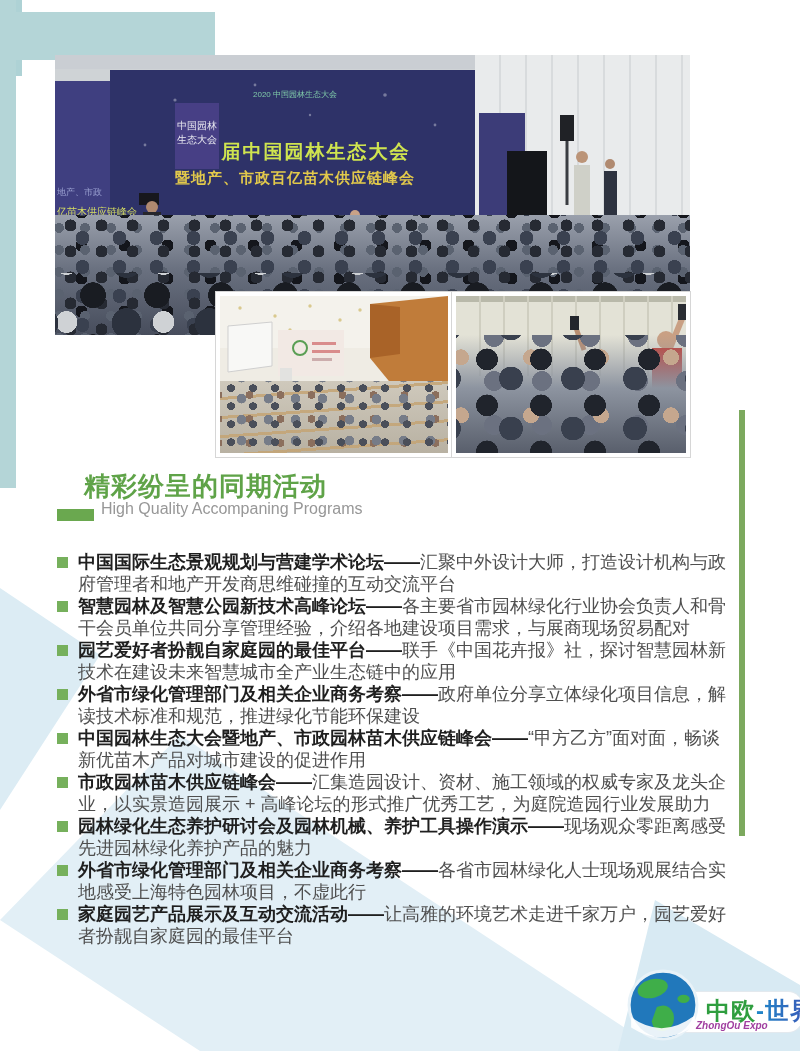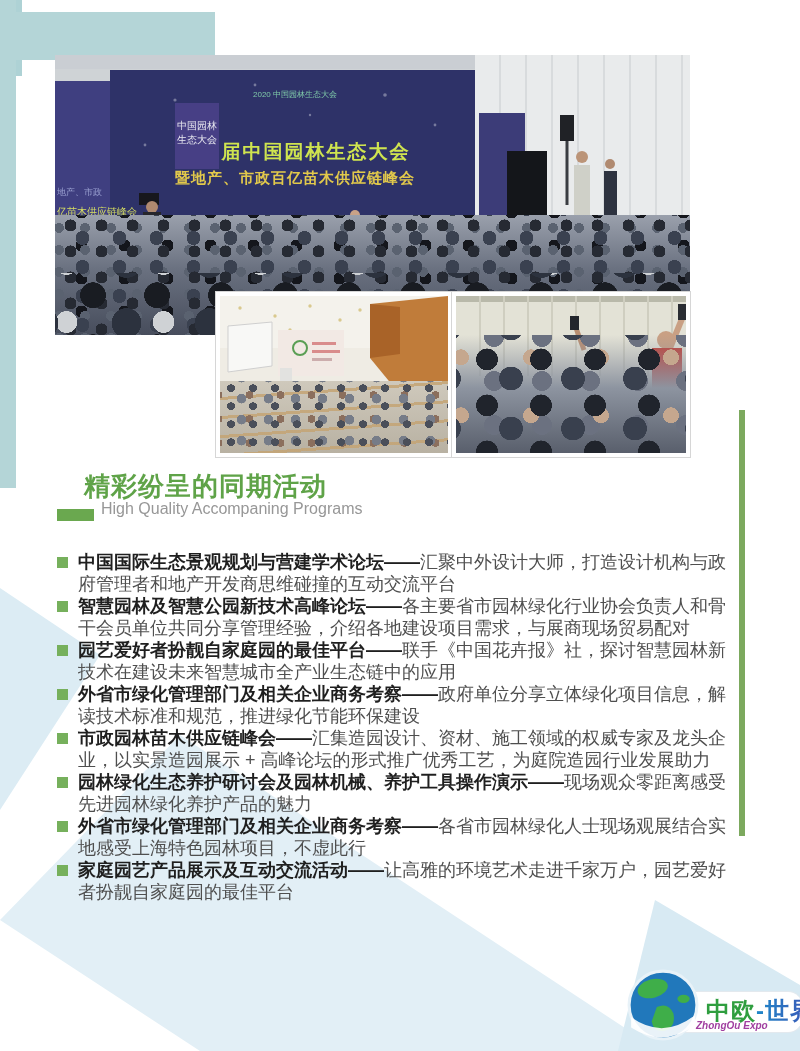--- a/index.html
+++ b/index.html
@@ -242,20 +242,24 @@
     <li class="program-item">
       <span class="bullet"></span>
       <span class="item-text"><span class="item-title">园艺爱好者扮靓自家庭园的最佳平台</span><span class="item-dash">——</span><span class="item-desc">联手《中国花卉报》社，探讨智慧园林新技术在建设未来智慧城市全产业生态链中的应用</span></span>
     </li>
     <li class="program-item">
       <span class="bullet"></span>
       <span class="item-text"><span class="item-title">外省市绿化管理部门及相关企业商务考察</span><span class="item-dash">——</span><span class="item-desc">政府单位分享立体绿化项目信息，解读技术标准和规范，推进绿化节能环保建设</span></span>
     </li>
     <li class="program-item">
       <span class="bullet"></span>
+      <span class="item-text"><span class="item-title">中国园林生态大会暨地产、市政园林苗木供应链峰会</span><span class="item-dash">——</span><span class="item-desc">“甲方乙方”面对面，畅谈新优苗木产品对城市建设的促进作用</span></span>
+    </li>
+    <li class="program-item">
+      <span class="bullet"></span>
       <span class="item-text"><span class="item-title">市政园林苗木供应链峰会</span><span class="item-dash">——</span><span class="item-desc">汇集造园设计、资材、施工领域的权威专家及龙头企业，以实景造园展示 + 高峰论坛的形式推广优秀工艺，为庭院造园行业发展助力</span></span>
     </li>
     <li class="program-item">
       <span class="bullet"></span>
       <span class="item-text"><span class="item-title">园林绿化生态养护研讨会及园林机械、养护工具操作演示</span><span class="item-dash">——</span><span class="item-desc">现场观众零距离感受先进园林绿化养护产品的魅力</span></span>
     </li>
     <li class="program-item">
       <span class="bullet"></span>
       <span class="item-text"><span class="item-title">外省市绿化管理部门及相关企业商务考察</span><span class="item-dash">——</span><span class="item-desc">各省市园林绿化人士现场观展结合实地感受上海特色园林项目，不虚此行</span></span>
     </li>

